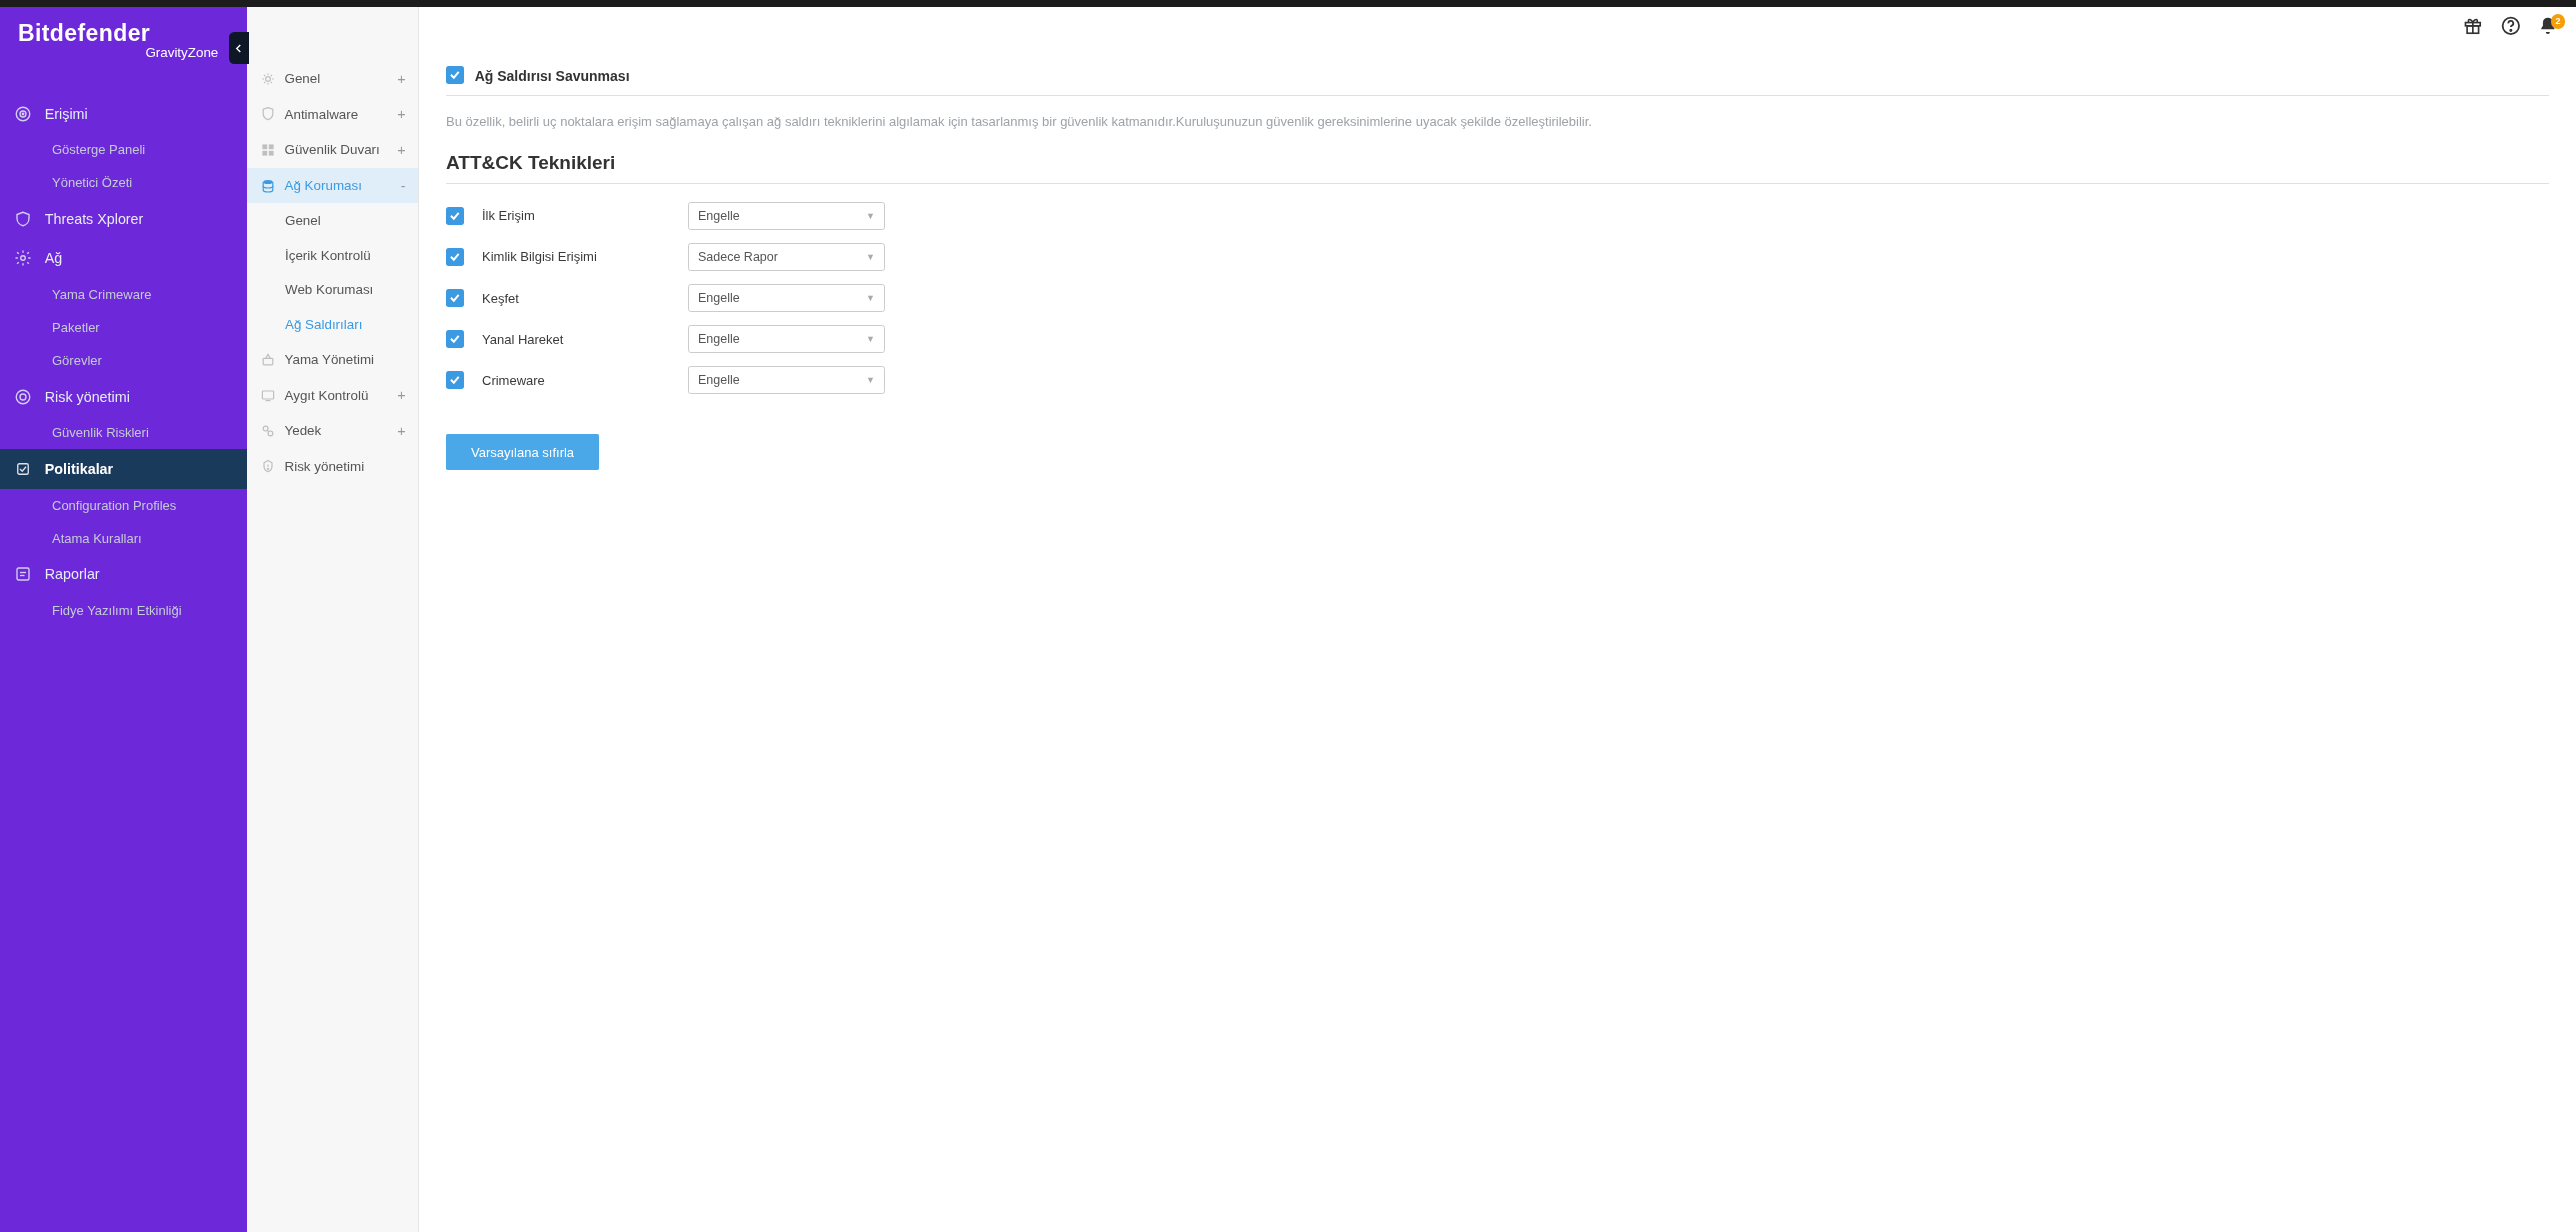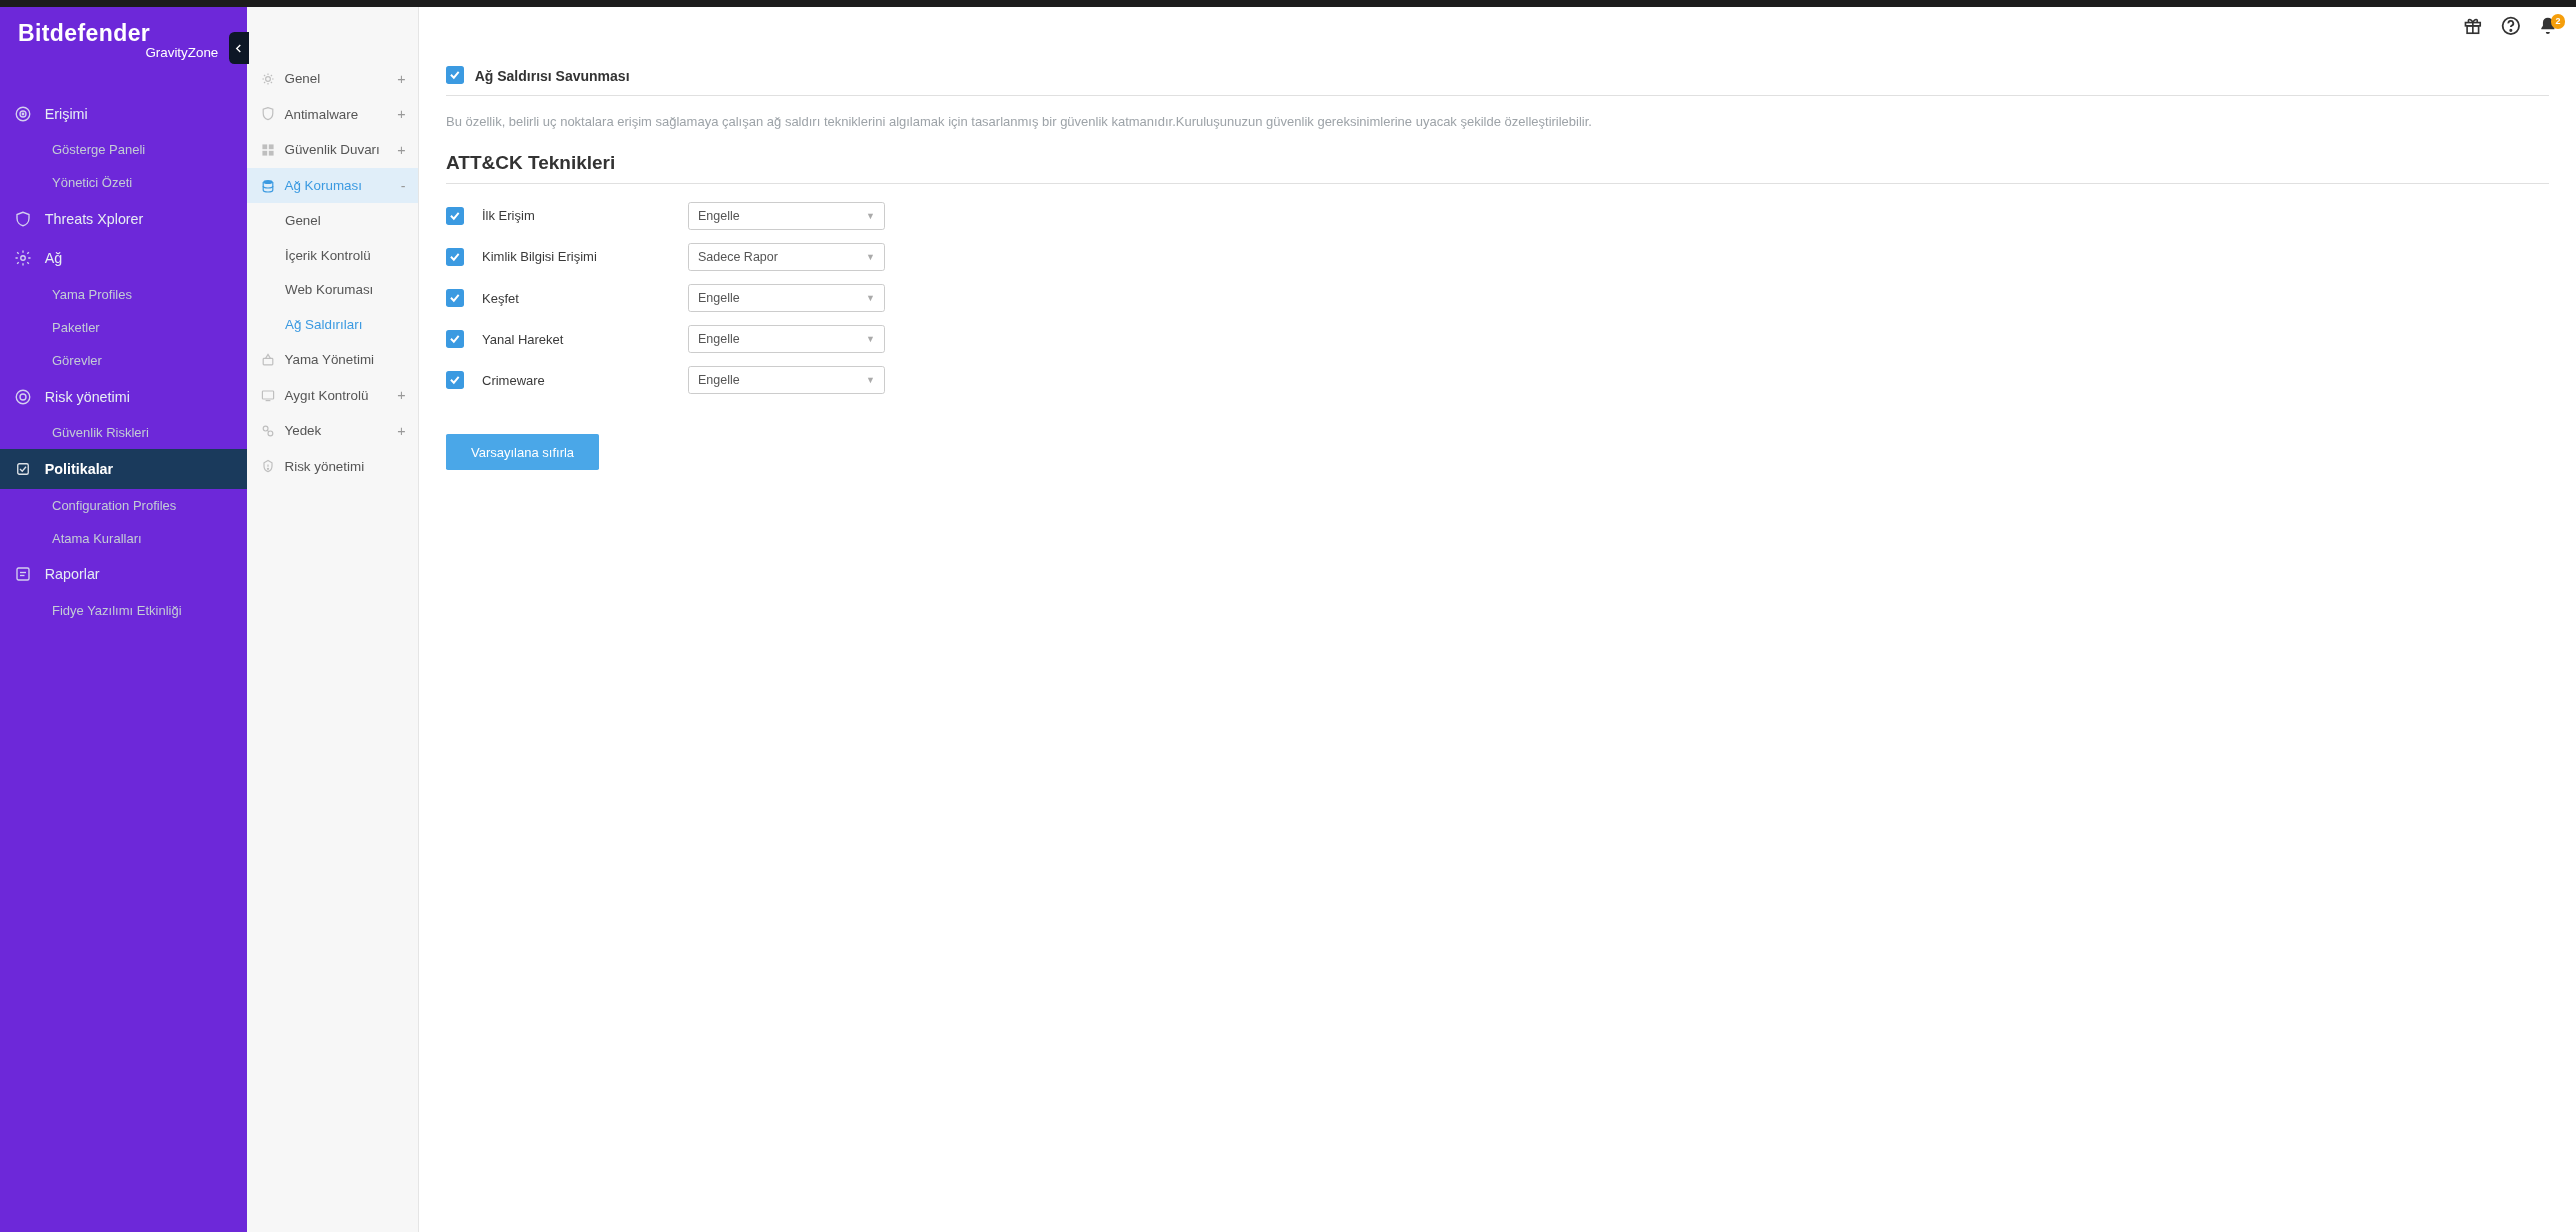--- a/index.html
+++ b/index.html
@@ -118,21 +118,21 @@
             </svg></span>
           <span>Threats Xplorer</span>
         </div>
         <div class="nav-section">
           <span class="nicon"><svg viewBox="0 0 24 24" fill="none" stroke="currentColor" stroke-width="1.8">
               <circle cx="12" cy="12" r="3"></circle>
               <path d="M12 2v3M12 19v3M4.2 4.2l2.1 2.1M17.7 17.7l2.1 2.1M2 12h3M19 12h3M4.2 19.8l2.1-2.1M17.7 6.3l2.1-2.1"></path>
             </svg></span>
           <span>Ağ</span>
         </div>
-        <div class="nav-sub">Yama Profiles</div>
+        <div class="nav-sub">Yama Crimeware</div>
         <div class="nav-sub">Paketler</div>
         <div class="nav-sub">Görevler</div>
         <div class="nav-section">
           <span class="nicon"><svg viewBox="0 0 24 24" fill="none" stroke="currentColor" stroke-width="1.8">
               <circle cx="12" cy="12" r="9"></circle>
               <circle cx="12" cy="12" r="4"></circle>
             </svg></span>
           <span>Risk yönetimi</span>
         </div>
         <div class="nav-sub">Güvenlik Riskleri</div>

